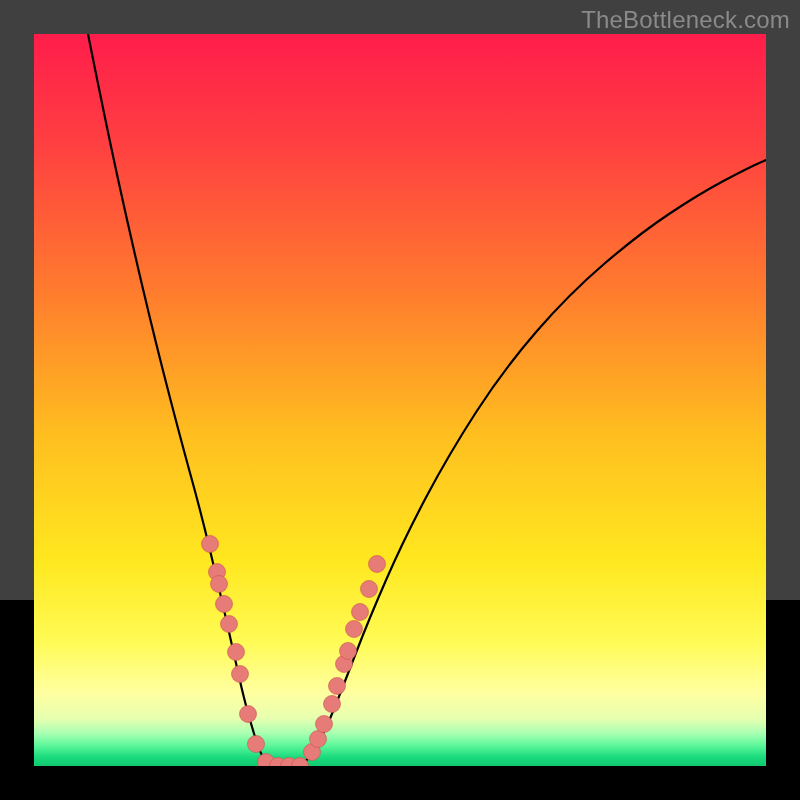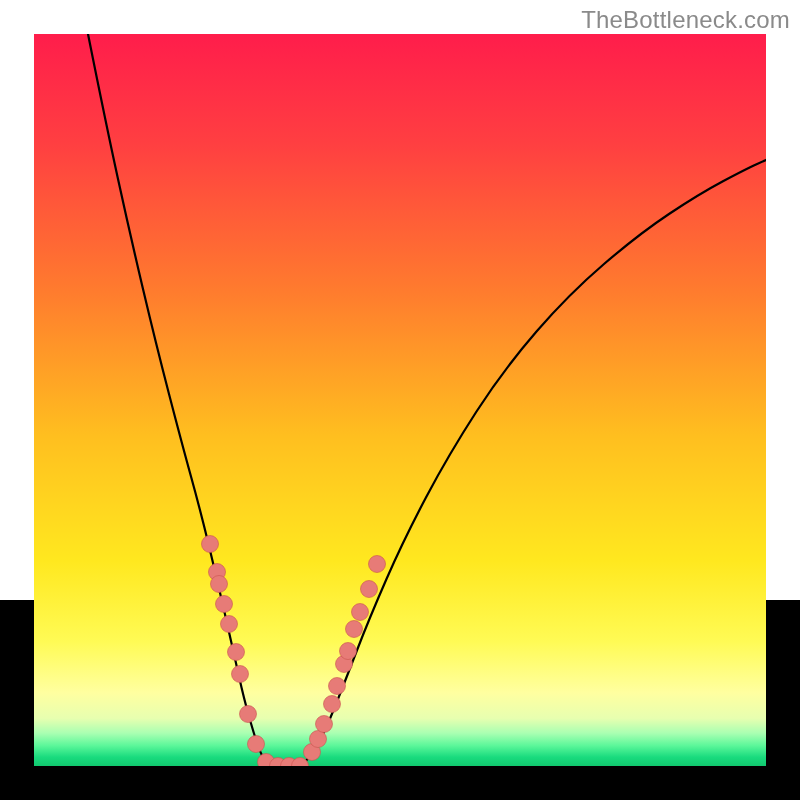--- a/index.html
+++ b/index.html
@@ -9,21 +9,21 @@
     height: 800px;
     background: #000;
     overflow: hidden;
   }
   .frame {
     position: absolute;
     left: 0;
     top: 0;
     width: 800px;
     height: 600px;
-    background: #ffffff;
+    background: #404040;
   }
   .plot {
     position: absolute;
     left: 34px;
     top: 34px;
     width: 732px;
     height: 732px;
     overflow: hidden;
   }
   .gradient {

